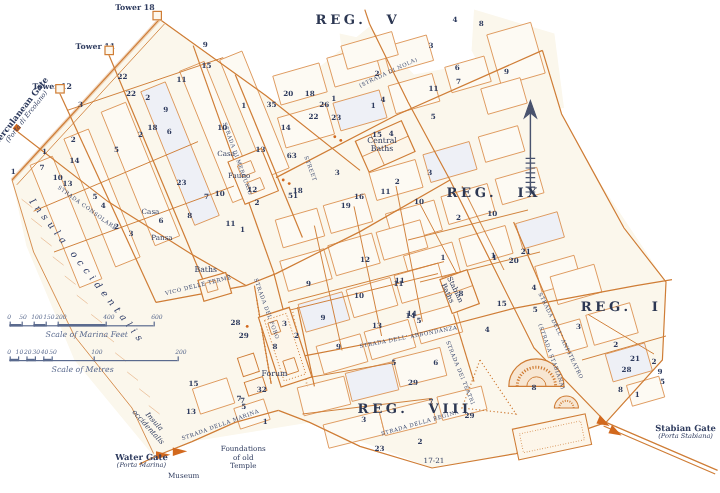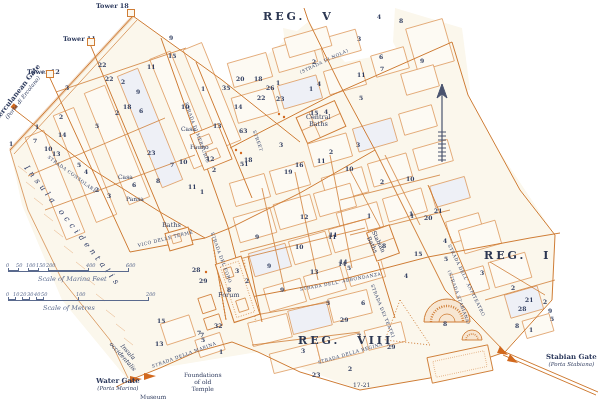--- a/index.html
+++ b/index.html
@@ -210,20 +210,21 @@
     <g stroke="#49536e" fill="#49536e">
       <line x1="442" y1="92" x2="442" y2="162" stroke-width="1.2"></line>
       <path d="M442,84 L437,98 L442,94 L447,98 Z"></path>
       <path d="M438,132 h8 M438,136 h8 M438,140 h8 M438,144 h8 M438,148 h8 M438,152 h8 M438,156 h8 M438,160 h8" stroke-width="1"></path>
     </g>
   </svg>
 
   <div id="labels">
       <div class="lbl region" style="left: 263px; top: 11px;">REG. V</div>
       <div class="lbl region" style="left: 298px; top: 335px;">REG. VIII</div>
+      <div class="lbl region" style="left: 372px; top: 155px;">REG. IX</div>
       <div class="lbl region" style="left: 484px; top: 250px;">REG. I</div>
       <div class="lbl tower-label" style="left: 96px; top: 3px;">Tower 18</div>
       <div class="tower-square" style="left: 127px; top: 9px;"></div>
       <div class="lbl tower-label" style="left: 63px; top: 36px;">Tower 11</div>
       <div class="tower-square" style="left: 87px; top: 38px;"></div>
       <div class="lbl tower-label" style="left: 27px; top: 69px;">Tower 12</div>
       <div class="tower-square" style="left: 46px; top: 70px;"></div>
       <div class="lbl gate" style="left: -16px; top: 88px; transform: rotate(-52deg);">
         <span class="g1">Herculanean Gate</span>
         <span class="g2">(Porta di Ercolano)</span>
@@ -236,21 +237,21 @@
         <span class="g1">Stabian Gate</span>
         <span class="g2">(Porta Stabiana)</span>
       </div>
       <div class="lbl landmark big" style="left: 306px; top: 114px;">
         <div>Central</div>
         <div>Baths</div>
       </div>
       <div class="lbl landmark big" style="left: 162px; top: 222px;">
         <div>Baths</div>
       </div>
-      <div class="lbl landmark big" style="left: 218px; top: 292px;">
+      <div class="lbl landmark big" style="left: 218px; top: 308px;">
         <div>Forum</div>
       </div>
       <div class="lbl landmark " style="left: 140px; top: 394px;">
         <div>Museum</div>
       </div>
       <div class="lbl landmark " style="left: 184px; top: 372px;">
         <div>Foundations</div>
         <div>of old</div>
         <div>Temple</div>
       </div>

